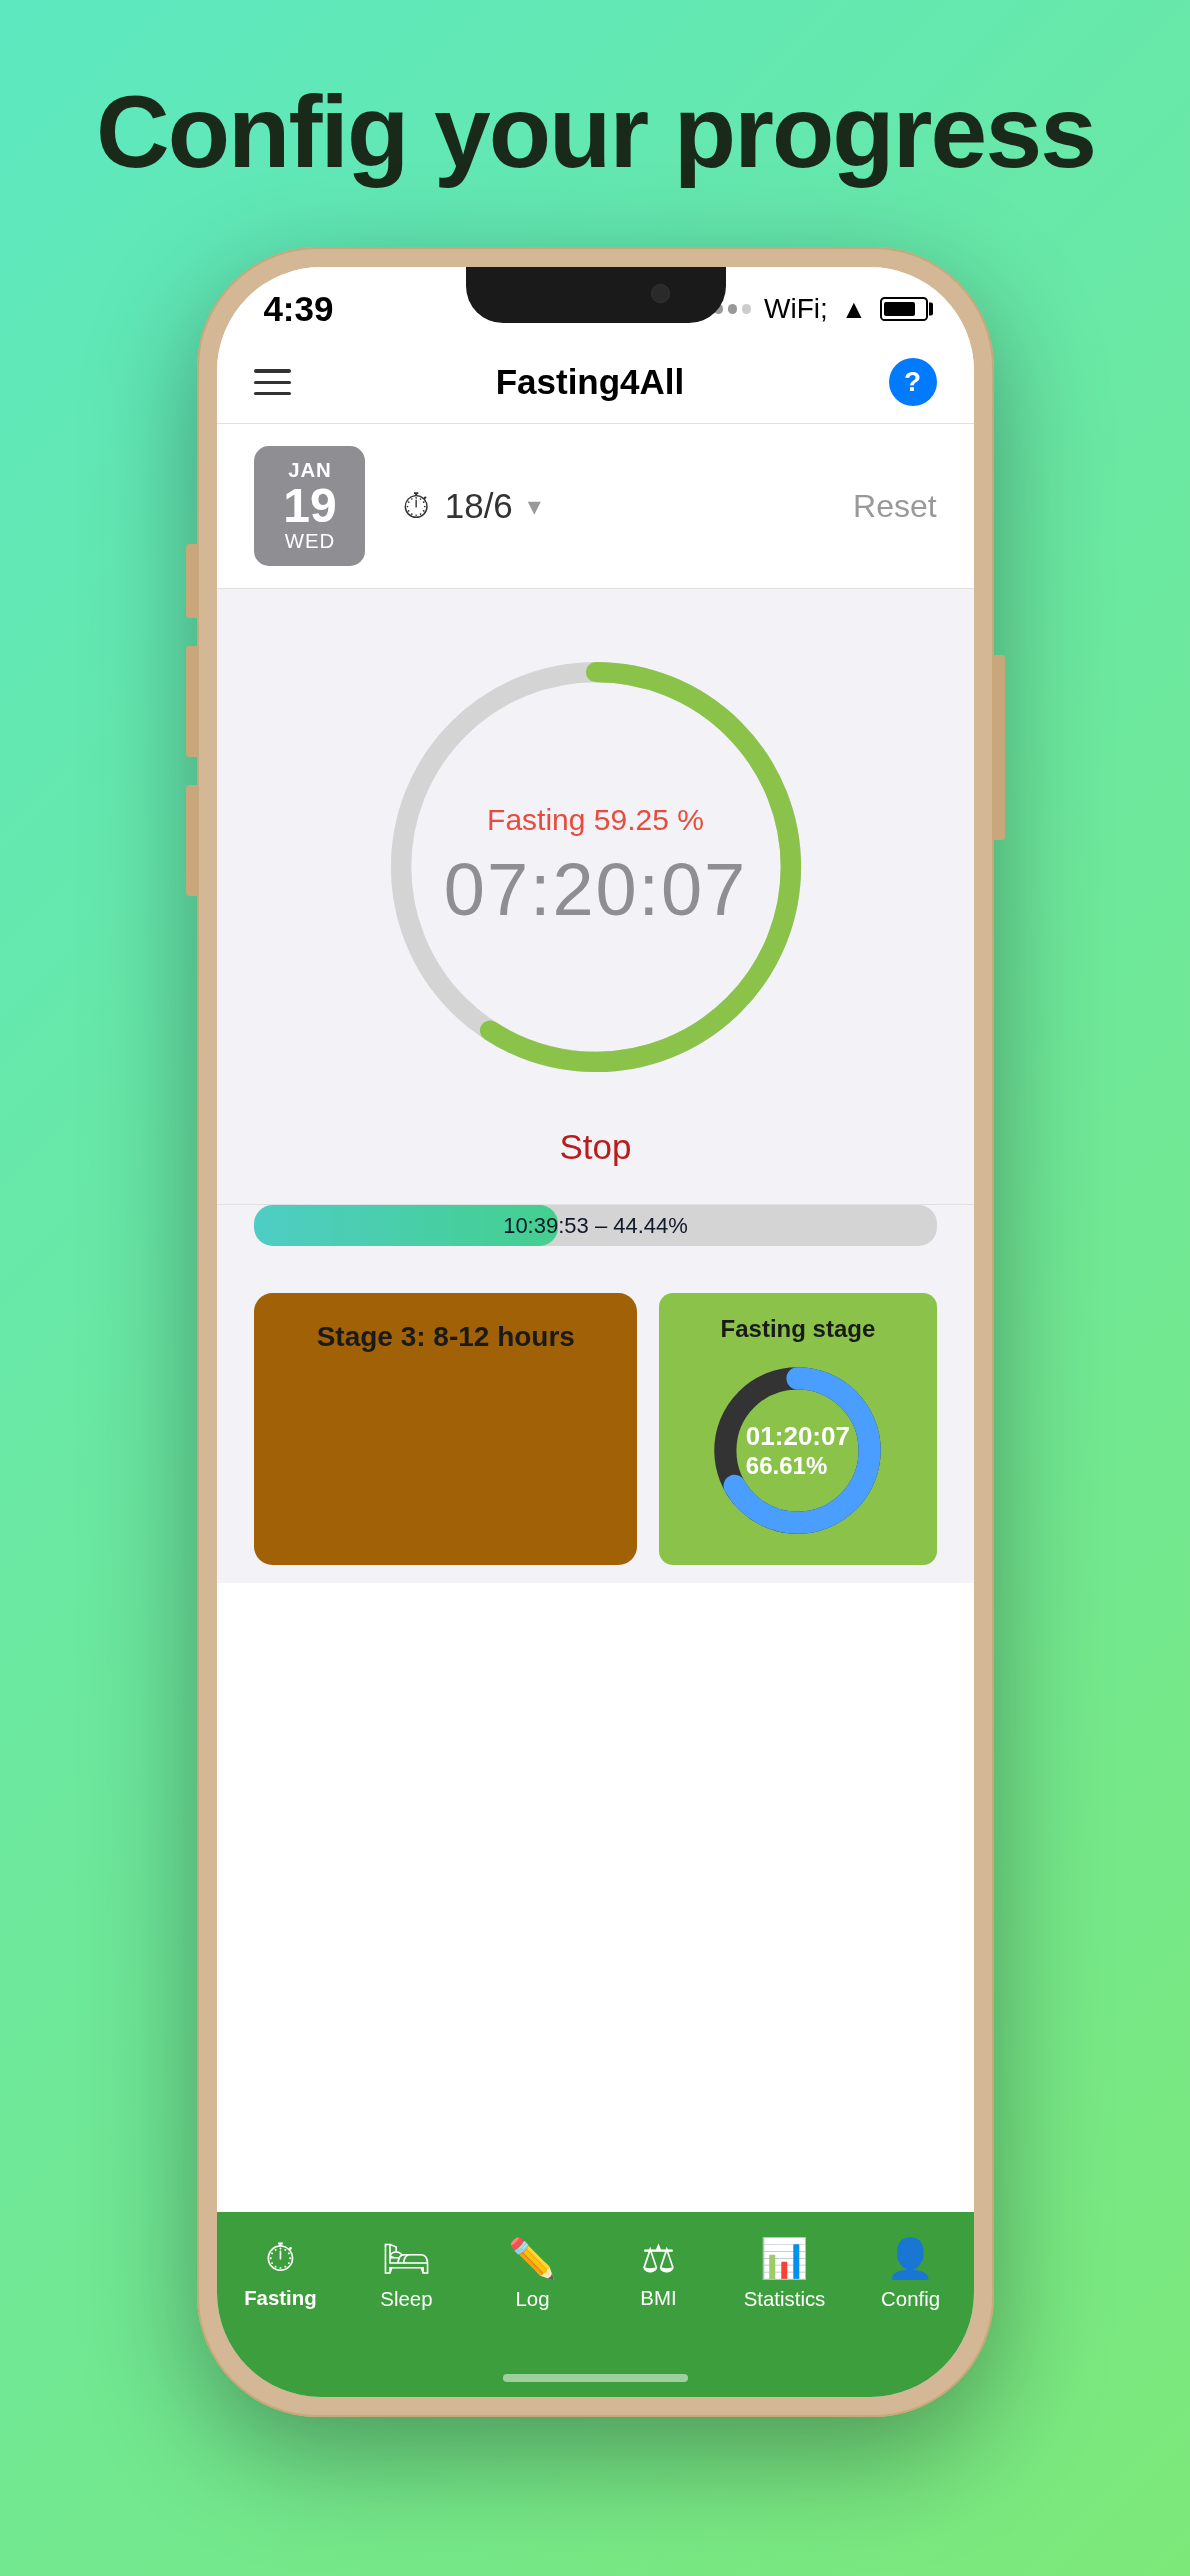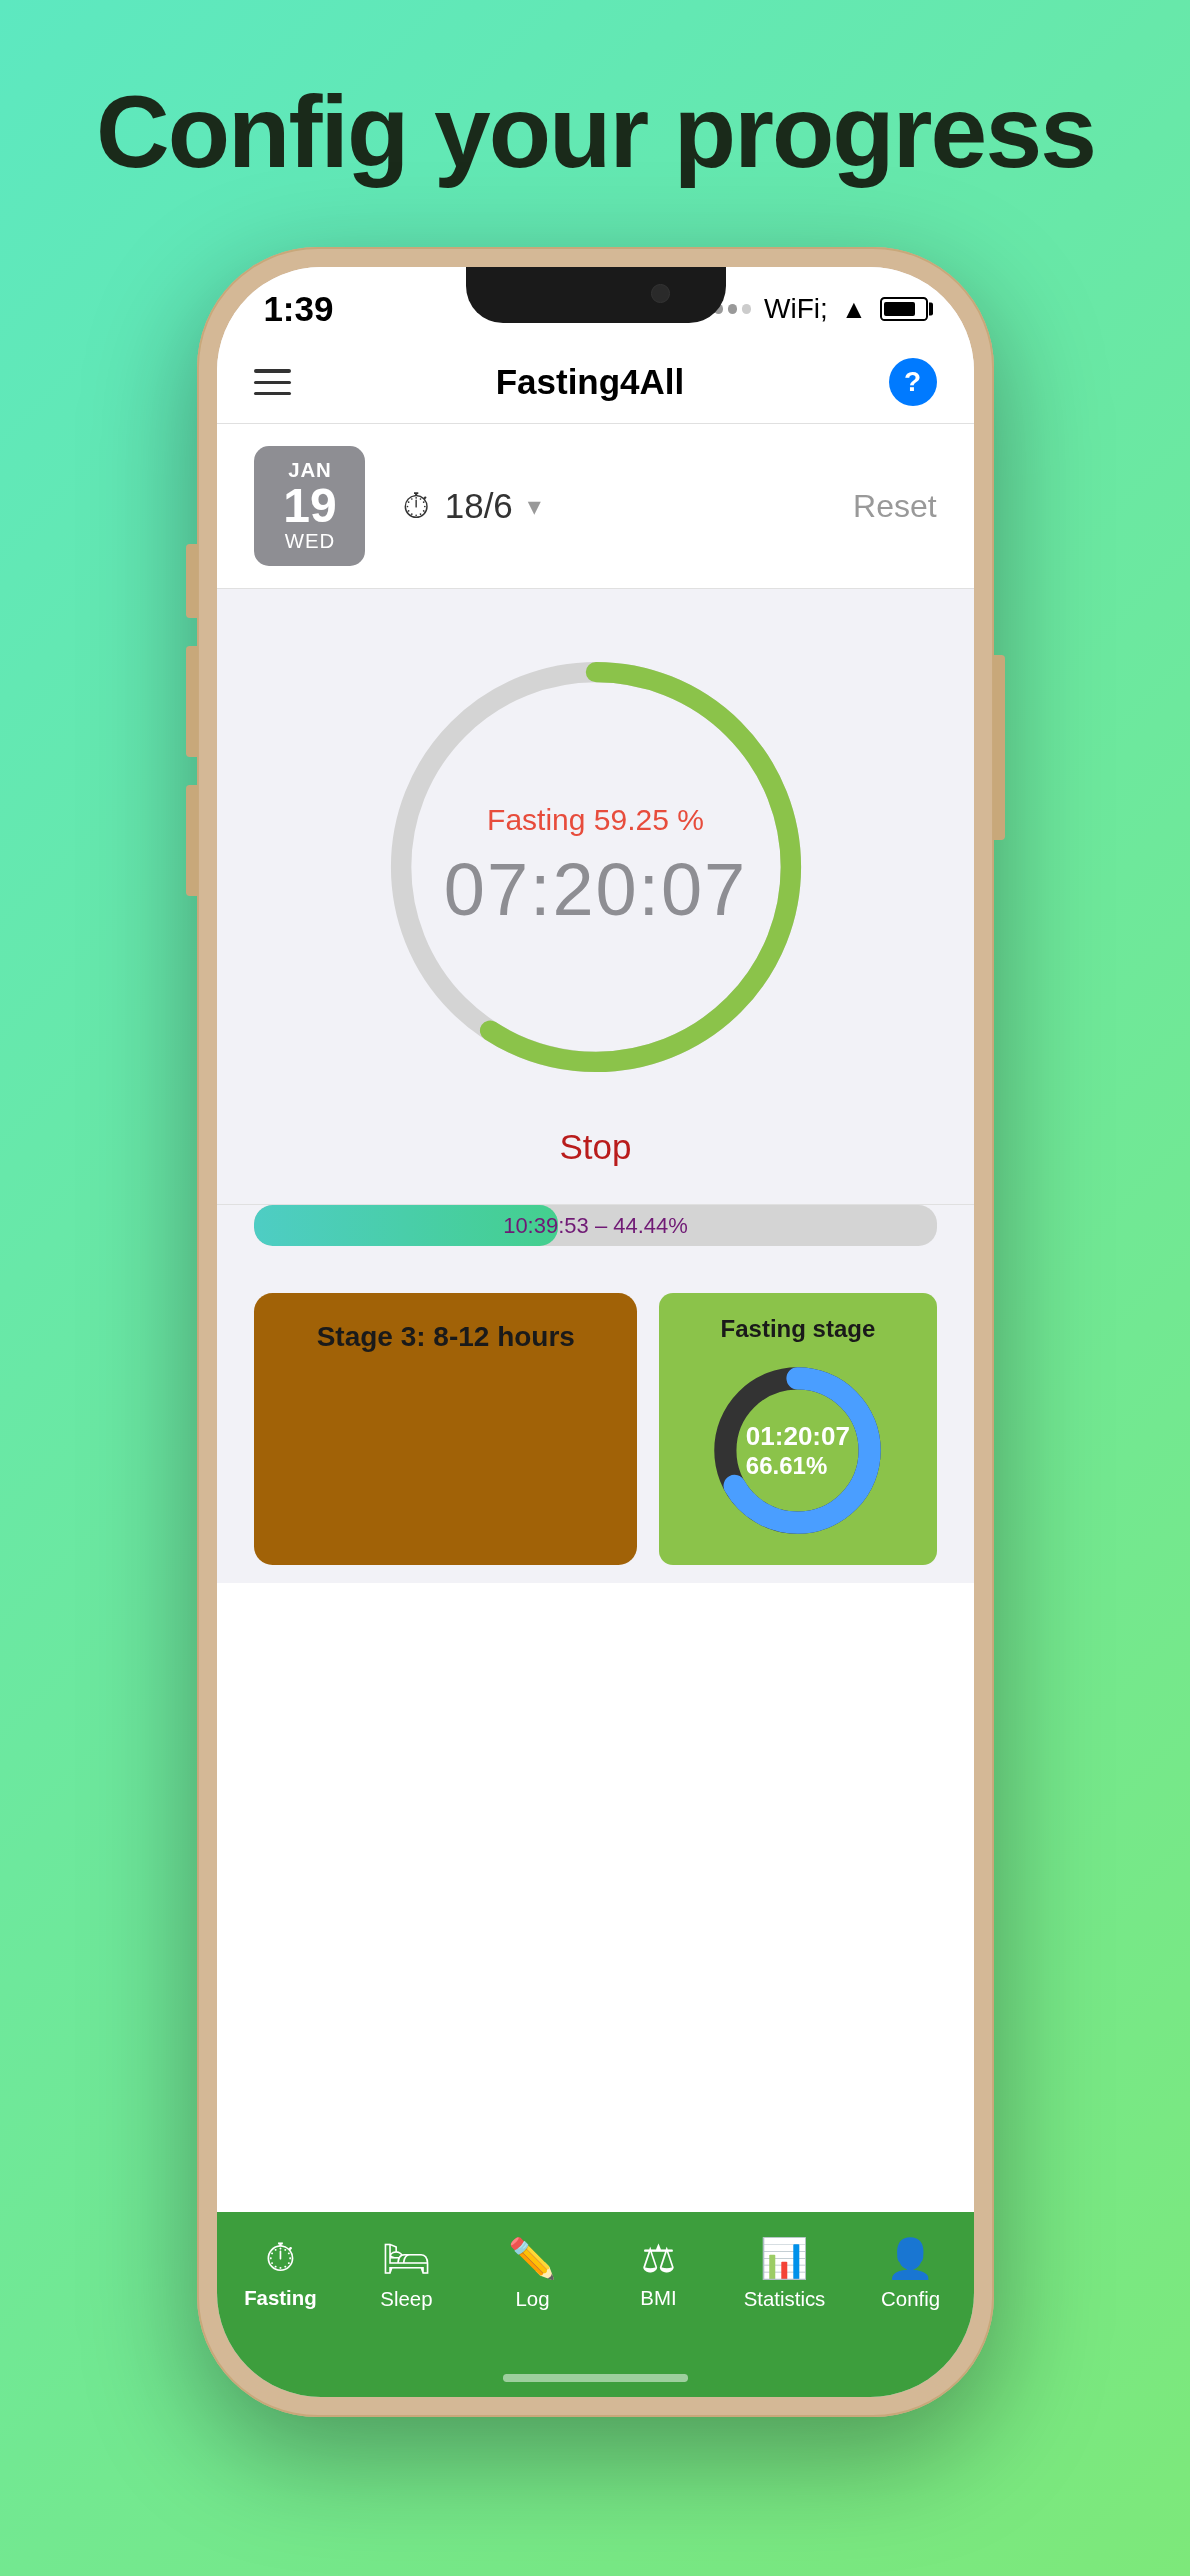--- a/index.html
+++ b/index.html
@@ -315,21 +315,21 @@
       background: linear-gradient(90deg, #4ecdc4, #44cf8e);
       border-radius: 18.5px;
       width: 44.44%;
     }
     .progress-label {
       position: absolute;
       top: 50%;
       left: 50%;
       transform: translate(-50%, -50%);
       font-size: 22px;
-      color: #701a75;
+      color: #0f172a;
       white-space: nowrap;
     }
 
     
     .stage-section {
       background: #f2f2f7;
       padding: 18.5px 37px;
       display: flex;
       gap: 22px;
       flex-shrink: 0;
@@ -523,21 +523,21 @@
   <div class="side-btn-left3"></div>
   <div class="side-btn-right"></div>
 
   <div class="phone-inner">
 
     <div class="notch">
       <div class="notch-camera"></div>
     </div>
 
     <div class="status-bar">
-      <span class="status-time">1:39</span>
+      <span class="status-time">4:39</span>
       <div class="status-icons">
         <div class="signal-dots">
           <div class="signal-dot"></div>
           <div class="signal-dot"></div>
           <div class="signal-dot"></div>
           <div class="signal-dot" style="background:#ccc;"></div>
         </div>
         <span class="wifi-icon">WiFi;</span>
         <span style="font-size:26px;">▲</span>
         <div class="battery-icon">

